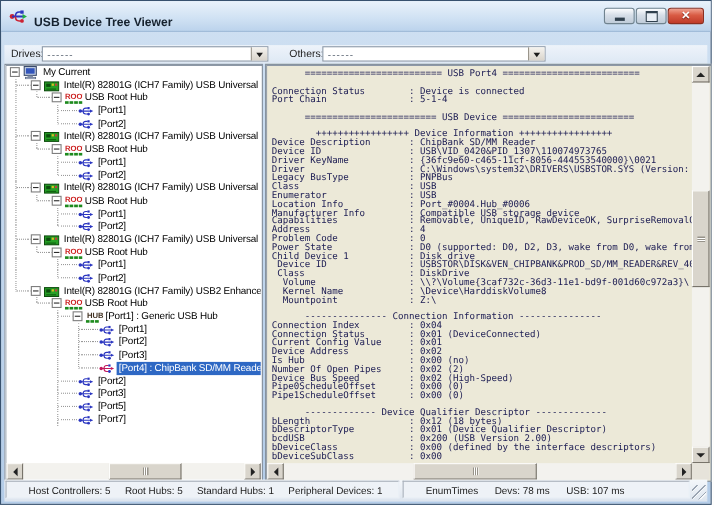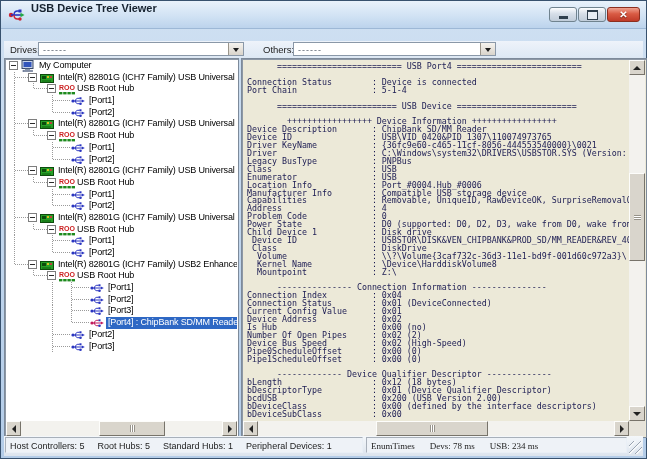--- a/index.html
+++ b/index.html
@@ -4,21 +4,21 @@
 <style>
   html,body{margin:0;padding:0;width:649px;height:461px;overflow:hidden;
     font-family:"Liberation Sans",sans-serif;-webkit-font-smoothing:antialiased;}
   .window{position:relative;width:647px;height:459px;border:1px solid #37516e;
     background:linear-gradient(#cfe0f2,#b3cce8);box-sizing:border-box;}
   
   .titlebar{position:absolute;left:0;top:0;right:0;height:27px;
     background:linear-gradient(#e9f2fb,#cfe1f3 60%,#bcd3ec);
     border-bottom:1px solid #9db8d6;}
   .app-icon{position:absolute;left:7px;top:5px;width:17px;height:17px;}
-  .title-text{position:absolute;left:30px;top:1px;font-size:11px;font-weight:bold;color:#16222f;}
+  .title-text{position:absolute;left:30px;top:14px;font-size:11px;font-weight:bold;color:#16222f;}
   .caption-btns{position:absolute;right:6px;top:6px;display:flex;gap:1px;}
   .cap-btn{width:28px;height:15px;border:1px solid #70838f;border-radius:3px;
     background:linear-gradient(#fcfdfe,#d6dee8 45%,#c0ccd9);display:flex;align-items:center;justify-content:center;box-sizing:border-box;}
   .cap-btn.close{width:33px;border-color:#8c2e1f;background:linear-gradient(#efa18f,#d95b44 45%,#c03a28);}
   .glyph-min{width:9px;height:3px;background:#30404e;margin-top:6px;}
   .glyph-max{width:9px;height:7px;border:1px solid #30404e;border-top-width:2px;background:#e8eef5;}
   .glyph-close{color:#fff;font-size:10px;font-weight:bold;line-height:10px;text-shadow:0 1px 1px #6b1d10;}
   
   .menubar{position:absolute;left:3px;right:3px;top:27px;height:13px;
     background:linear-gradient(#ffffff,#eef3fa);display:flex;align-items:center;
@@ -74,25 +74,25 @@
   .arr-r{width:0;height:0;border:4px solid transparent;border-left:4px solid #222;margin-right:-4px;}
   .arr-u{width:0;height:0;border:4px solid transparent;border-bottom:4px solid #222;margin-top:-4px;}
   .arr-d{width:0;height:0;border:4px solid transparent;border-top:4px solid #222;margin-bottom:-4px;}
   .grip-v{width:7px;height:5px;background:repeating-linear-gradient(to bottom,#97938a 0 1px,#fff 1px 2px);}
   .grip-h{width:5px;height:7px;background:repeating-linear-gradient(to right,#97938a 0 1px,#fff 1px 2px);}
   .sb-corner{position:absolute;right:1px;bottom:1px;width:16px;height:15px;background:#e6e3da;}
   
   .statusbar{position:absolute;left:3px;right:3px;bottom:2px;height:20px;
     background:linear-gradient(#f4f7fa,#dce4ee);font-size:9px;color:#1c1c1c;}
   .status-section{position:absolute;top:1px;height:16px;line-height:16px;background:#eef2f7;
-    border:1px solid;border-color:#a8b0ba #e9eff6 #e9eff6 #a8b0ba;box-sizing:border-box;padding:0 4px;white-space:nowrap;overflow:hidden;}
+    border:1px solid;border-color:#a8b0ba #e9eff6 #e9eff6 #a8b0ba;box-sizing:border-box;padding:0 20px;white-space:nowrap;overflow:hidden;}
   .status-left{left:1px;width:358px;}
   .status-right{left:362px;right:16px;}
   .status-left .status-item{margin-right:13px;}
-  .status-right .status-item{margin-right:15px;font-family:Liberation Serif, serif;}
+  .status-right .status-item{margin-right:15px;}
   .resize-grip{position:absolute;right:1px;bottom:2px;width:13px;height:13px;
     background:repeating-linear-gradient(135deg,transparent 0 3px,#9aa4b2 3px 4px,#f6f8fa 4px 5px);}
 </style>
 </head>
 <body>
 
 <div class="window">
 
   <div class="titlebar">
     <span class="app-icon">
@@ -145,21 +145,21 @@
             <i></i>
           </span>
           <span class="tree-icon" style="left: 15px;">
             <svg width="14" height="12" viewBox="0 0 14 12">
               <rect x="1" y="0.5" width="11" height="8" fill="#c8d4e8" stroke="#3a4a6b"></rect>
               <rect x="2.5" y="2" width="8" height="5" fill="#3355bb"></rect>
               <rect x="4" y="8.8" width="5" height="1.4" fill="#8a96ad"></rect>
               <rect x="2" y="10.2" width="9.5" height="1.6" fill="#b8c2d4" stroke="#3a4a6b" stroke-width="0.5"></rect>
             </svg>
           </span>
-          <span class="tree-label" style="left: 31px;">My Computer</span>
+          <span class="tree-label" style="left: 31px;">My Current</span>
         </div>
         <div class="tree-row">
           <i class="vguide" style="left: 8px; top: 0px; height: 12px;"></i>
           <i class="hguide" style="left: 9px; width: 13px;"></i>
           <span class="expand-box" style="left: 22px;">
             <i></i>
           </span>
           <span class="tree-icon" style="left: 34px;">
             <svg width="14" height="12" viewBox="0 0 14 12">
               <rect x="0.5" y="2.5" width="13" height="8" fill="#27a027" stroke="#0c4c0c"></rect>
@@ -485,20 +485,38 @@
                 <rect x="4.2" y="9" width="3.4" height="2.4"></rect>
                 <rect x="8.4" y="9" width="3.4" height="2.4"></rect>
                 <rect x="12.6" y="9" width="3.4" height="2.4"></rect>
               </g>
             </svg>
           </span>
           <span class="tree-label" style="left: 69px;">USB Root Hub</span>
         </div>
         <div class="tree-row">
           <i class="vguide" style="left: 46px; top: 0px; height: 12px;"></i>
+          <i class="hguide" style="left: 47px; width: 13px;"></i>
+          <span class="expand-box" style="left: 60px;">
+            <i></i>
+          </span>
+          <span class="tree-icon" style="left: 72px;">
+            <svg width="16" height="12" viewBox="0 0 16 12">
+              <text x="1" y="7" font-size="7" font-family="sans-serif" font-weight="bold" fill="#403020">HUB</text>
+              <g fill="#1d8a1d">
+                <rect x="0" y="9" width="3.4" height="2.4"></rect>
+                <rect x="4.2" y="9" width="3.4" height="2.4"></rect>
+                <rect x="8.4" y="9" width="3.4" height="2.4"></rect>
+              </g>
+            </svg>
+          </span>
+          <span class="tree-label" style="left: 88px;">[Port1] : Generic USB Hub</span>
+        </div>
+        <div class="tree-row">
+          <i class="vguide" style="left: 46px; top: 0px; height: 12px;"></i>
           <i class="vguide" style="left: 65px; top: 0px; height: 12px;"></i>
           <i class="hguide" style="left: 66px; width: 18px;"></i>
           <span class="tree-icon" style="left: 84px;">
             <svg width="14" height="12" viewBox="0 0 14 12">
               <g stroke="#2a35c0" fill="none" stroke-width="1">
                 <path d="M2 6 H11"></path>
                 <path d="M4.5 6 C4.5 3.8,6 3.3,7 3.3 H8.7"></path>
                 <path d="M4.5 6 C4.5 8.2,6 8.7,7 8.7 H8.7"></path>
               </g>
               <circle cx="2" cy="6" r="1.6" fill="#2a35c0"></circle>
@@ -594,20 +612,56 @@
                 <path d="M4.5 6 C4.5 3.8,6 3.3,7 3.3 H8.7"></path>
                 <path d="M4.5 6 C4.5 8.2,6 8.7,7 8.7 H8.7"></path>
               </g>
               <circle cx="2" cy="6" r="1.6" fill="#2a35c0"></circle>
               <rect x="8.5" y="2.3" width="2" height="2" fill="#2a35c0"></rect>
               <circle cx="9.5" cy="8.7" r="1.3" fill="#2a35c0"></circle>
               <path d="M10.8 4.6 L13.8 6 L10.8 7.4 Z" fill="#2a35c0"></path>
             </svg>
           </span>
           <span class="tree-label" style="left: 81px;">[Port3]</span>
+        </div>
+        <div class="tree-row">
+          <i class="vguide" style="left: 46px; top: 0px; height: 12px;"></i>
+          <i class="hguide" style="left: 47px; width: 18px;"></i>
+          <span class="tree-icon" style="left: 65px;">
+            <svg width="14" height="12" viewBox="0 0 14 12">
+              <g stroke="#2a35c0" fill="none" stroke-width="1">
+                <path d="M2 6 H11"></path>
+                <path d="M4.5 6 C4.5 3.8,6 3.3,7 3.3 H8.7"></path>
+                <path d="M4.5 6 C4.5 8.2,6 8.7,7 8.7 H8.7"></path>
+              </g>
+              <circle cx="2" cy="6" r="1.6" fill="#2a35c0"></circle>
+              <rect x="8.5" y="2.3" width="2" height="2" fill="#2a35c0"></rect>
+              <circle cx="9.5" cy="8.7" r="1.3" fill="#2a35c0"></circle>
+              <path d="M10.8 4.6 L13.8 6 L10.8 7.4 Z" fill="#2a35c0"></path>
+            </svg>
+          </span>
+          <span class="tree-label" style="left: 81px;">[Port5]</span>
+        </div>
+        <div class="tree-row">
+          <i class="vguide" style="left: 46px; top: 0px; height: 12px;"></i>
+          <i class="hguide" style="left: 47px; width: 18px;"></i>
+          <span class="tree-icon" style="left: 65px;">
+            <svg width="14" height="12" viewBox="0 0 14 12">
+              <g stroke="#2a35c0" fill="none" stroke-width="1">
+                <path d="M2 6 H11"></path>
+                <path d="M4.5 6 C4.5 3.8,6 3.3,7 3.3 H8.7"></path>
+                <path d="M4.5 6 C4.5 8.2,6 8.7,7 8.7 H8.7"></path>
+              </g>
+              <circle cx="2" cy="6" r="1.6" fill="#2a35c0"></circle>
+              <rect x="8.5" y="2.3" width="2" height="2" fill="#2a35c0"></rect>
+              <circle cx="9.5" cy="8.7" r="1.3" fill="#2a35c0"></circle>
+              <path d="M10.8 4.6 L13.8 6 L10.8 7.4 Z" fill="#2a35c0"></path>
+            </svg>
+          </span>
+          <span class="tree-label" style="left: 81px;">[Port7]</span>
         </div>
       </div>
     <div class="hscroll">
       <div class="sb-btn">
           <i class="arr-l"></i>
         </div>
       <div class="sb-track">
         <div class="sb-thumb" style="left:78px;width:66px">
             <i class="grip-h"></i>
           </div>
@@ -688,17 +742,17 @@
       </div>
       <div class="sb-btn">
           <i class="arr-r"></i>
         </div>
     </div>
     <div class="sb-corner"></div>
   </div>
 
   <div class="statusbar">
     <div class="status-section status-left"><span class="status-item">Host Controllers: 5</span><span class="status-item">Root Hubs: 5</span><span class="status-item">Standard Hubs: 1</span><span class="status-item">Peripheral Devices: 1</span></div>
-    <div class="status-section status-right"><span class="status-item">EnumTimes</span><span class="status-item">Devs: 78 ms</span><span class="status-item">USB: 234 ms</span></div>
+    <div class="status-section status-right"><span class="status-item">EnumTimes</span><span class="status-item">Devs: 78 ms</span><span class="status-item">USB: 107 ms</span></div>
     <div class="resize-grip"></div>
   </div>
 
 </div>
 
 </body></html>

